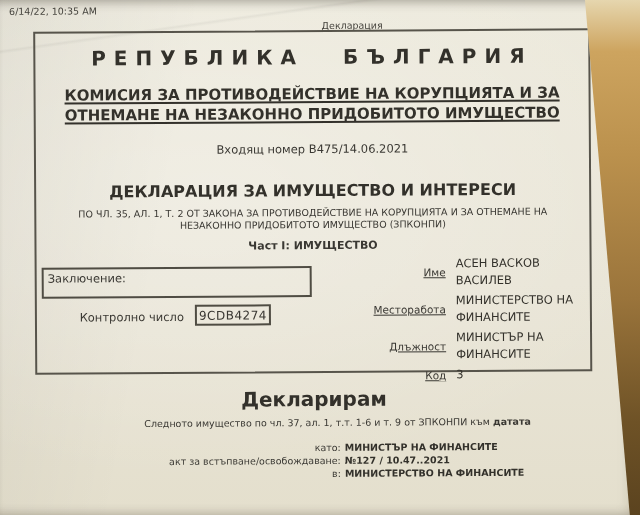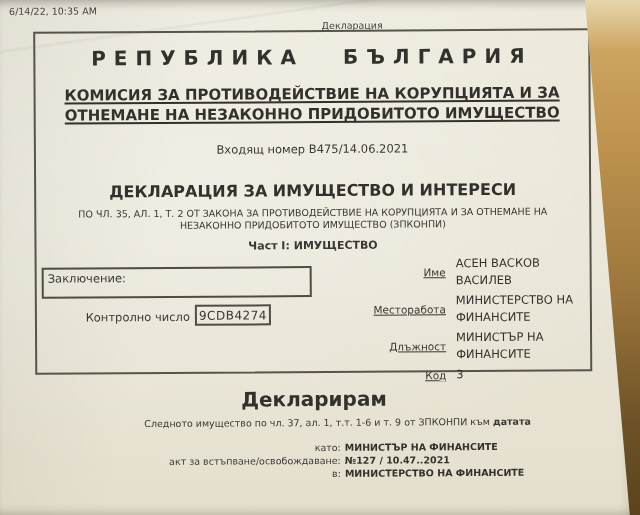--- a/index.html
+++ b/index.html
@@ -37,21 +37,21 @@
   .commission .u { text-decoration:underline; text-decoration-thickness:1.5px; text-underline-offset:2px; display:block; }
   .incoming { top:142px; font-size:11.5px; }
   .decl-title { top:181px; font-size:16px; font-weight:bold; color:#33312b; }
   .decl-sub { top:207px; font-size:9.5px; line-height:12px; }
   .decl-sub span { display:block; }
   .part-title { top:239px; font-size:11px; font-weight:bold; }
 
   .conclusion-box { position:absolute; left:40px; top:266px; width:270px; height:31px; border:2px solid #4f4c43; }
   .conclusion-label { position:absolute; left:4px; top:2px; font-size:11.5px;text-align:center; }
 
-  .control-label { position:absolute; left:58px; top:309px; width:130px; text-align:right; font-size:11.5px; }
+  .control-label { position:absolute; left:52px; top:309px; width:130px; text-align:right; font-size:11.5px; }
   .control-box { position:absolute; left:193px; top:304px; width:76px; height:21px; border:2px solid #4f4c43;
                  display:flex; align-items:center; justify-content:center; font-size:12px; font-weight:normal; letter-spacing:0.5px; }
 
   .fields { position:absolute; left:332px; top:256px; display:flex; flex-direction:column; gap:3px; }
   .field-row { display:flex; align-items:center; }
   .field-label { width:122px; text-align:right; font-size:10.5px; padding-right:10px; flex:none;text-decoration:underline; }
   .field-value { width:128px; font-size:11.5px; font-weight:normal; line-height:17px; color:#33312b; }
 
   .declare-heading { top:387px; font-size:20px; font-weight:bold; color:#33312b; }
   .declare-text { position:absolute; left:55px; top:417px; width:560px; text-align:center; font-size:9.5px; line-height:11.5px; }

